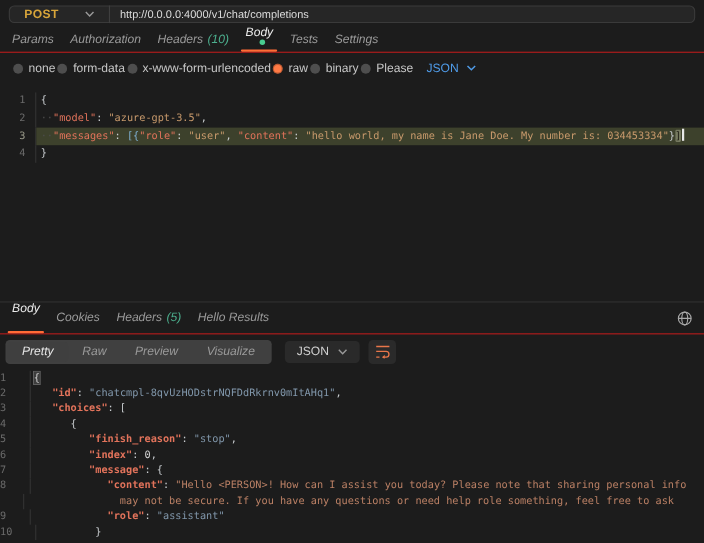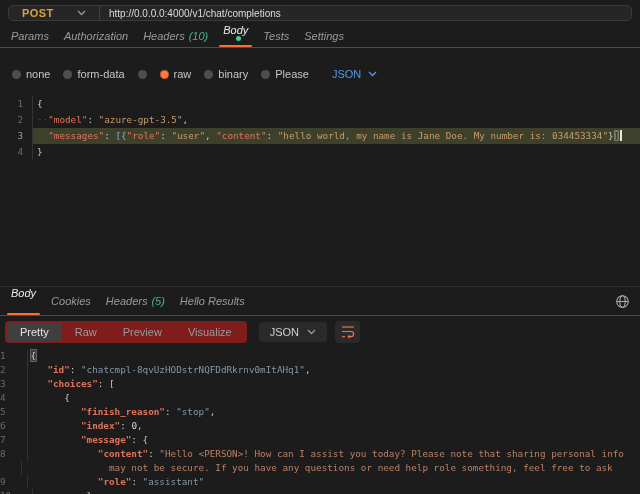--- a/index.html
+++ b/index.html
@@ -22,21 +22,21 @@
               height:24px; border-bottom:1px solid #b91c1c; position:relative;font-style:italic; }
   .tab { position:relative; font-size:11px; color:#9a9a9a; height:100%;
          display:flex; align-items:center; cursor:pointer; }
   .tab.active { color:#ececec;flex-direction:column; }
   .tab .count { color:#4caf8e; margin-left:4px; }
   .tab .dot { width:5px; height:5px; border-radius:50%; background:#49cc90; margin-left:6px; }
   .tab .underline { position:absolute; left:-4px; right:-4px; bottom:0; height:2px;
                     background:#ff6c37; border-radius:1px; }
 
   
-  .radio-row { display:flex; align-items:center; gap:13px; height:28px; padding-left:12px;margin-top:12px; }
+  .radio-row { display:flex; align-items:center; gap:2px; height:28px; padding-left:12px; }
   .radio-item { display:flex; align-items:center; gap:5px; font-size:11px; color:#c6c6c6; cursor:pointer; }
   .radio-dot { width:9px; height:9px; border-radius:50%; background:#4e4e4e; flex:none; }
   .radio-item.selected .radio-dot { background:#ff7a45; box-shadow:inset 0 0 0 1px rgba(0,0,0,.25); }
   .lang-inline { display:flex; align-items:center; gap:7px; margin-left:10px;
                  color:#4f9be8; font-size:11px; cursor:pointer; }
 
   
   .editor { font-family:"DejaVu Sans Mono", monospace; font-size:9.3px; cursor:text; }
   .cline { display:flex; width:100%; white-space:pre; }
   .ln { flex:none; text-align:right; color:#6a6a6a; }
@@ -67,21 +67,21 @@
   .t-ws  { color:#4d4d4d; }
   .t-cursor { display:inline-block; width:2px; height:11px; background:#e8e8e8;
               vertical-align:-2px; margin-left:1px; }
 
   
   .resp-tabs { border-top:1px solid #303030; height:30px; }
   .resp-tabs .tab { font-size:11px; }
   .globe-btn { position:absolute; right:10px; top:7px; cursor:pointer; }
 
   .pretty-row { display:flex; align-items:center; height:31px; padding-left:5px; }
-  .views { display:flex; background:#7f1d1d; border-radius:4px; padding:2px; }
+  .views { display:flex; background:#404040; border-radius:4px; padding:2px;font-style:italic; }
   .view { padding:3px 13px; font-size:11px; color:#9a9a9a; border-radius:3px; cursor:pointer; }
   .view.active { background:#3f3f3f; color:#e6e6e6; }
   .lang-box { display:flex; align-items:center; gap:8px; background:#2a2a2a; border-radius:4px;
               padding:4px 11px; margin-left:12px; color:#d0d0d0; font-size:11px; cursor:pointer; }
   .wrap-btn { width:25px; height:22px; background:#2a2a2a; border-radius:4px; margin-left:8px;
               display:flex; align-items:center; justify-content:center; cursor:pointer; }
 </style>
 </head>
 <body>
 
@@ -126,20 +126,21 @@
     <div class="radio-item">
       <span class="radio-dot"></span>
       <span>none</span>
     </div>
     <div class="radio-item">
       <span class="radio-dot"></span>
       <span>form-data</span>
     </div>
     <div class="radio-item">
       <span class="radio-dot"></span>
+      <span>x-www-form-urlencoded</span>
     </div>
     <div class="radio-item selected">
       <span class="radio-dot"></span>
       <span>raw</span>
     </div>
     <div class="radio-item">
       <span class="radio-dot"></span>
       <span>binary</span>
     </div>
     <div class="radio-item">

